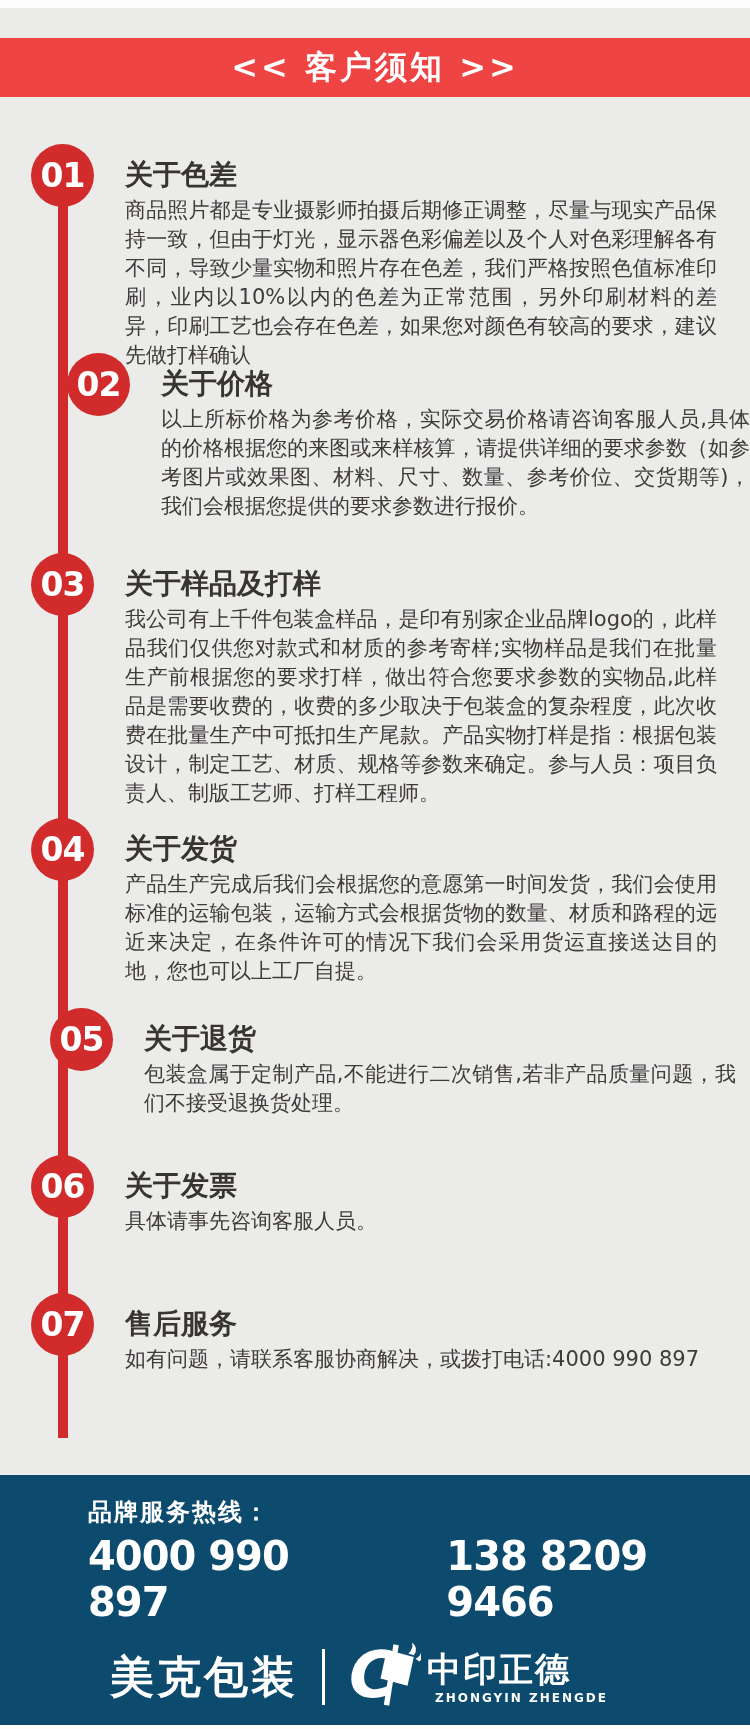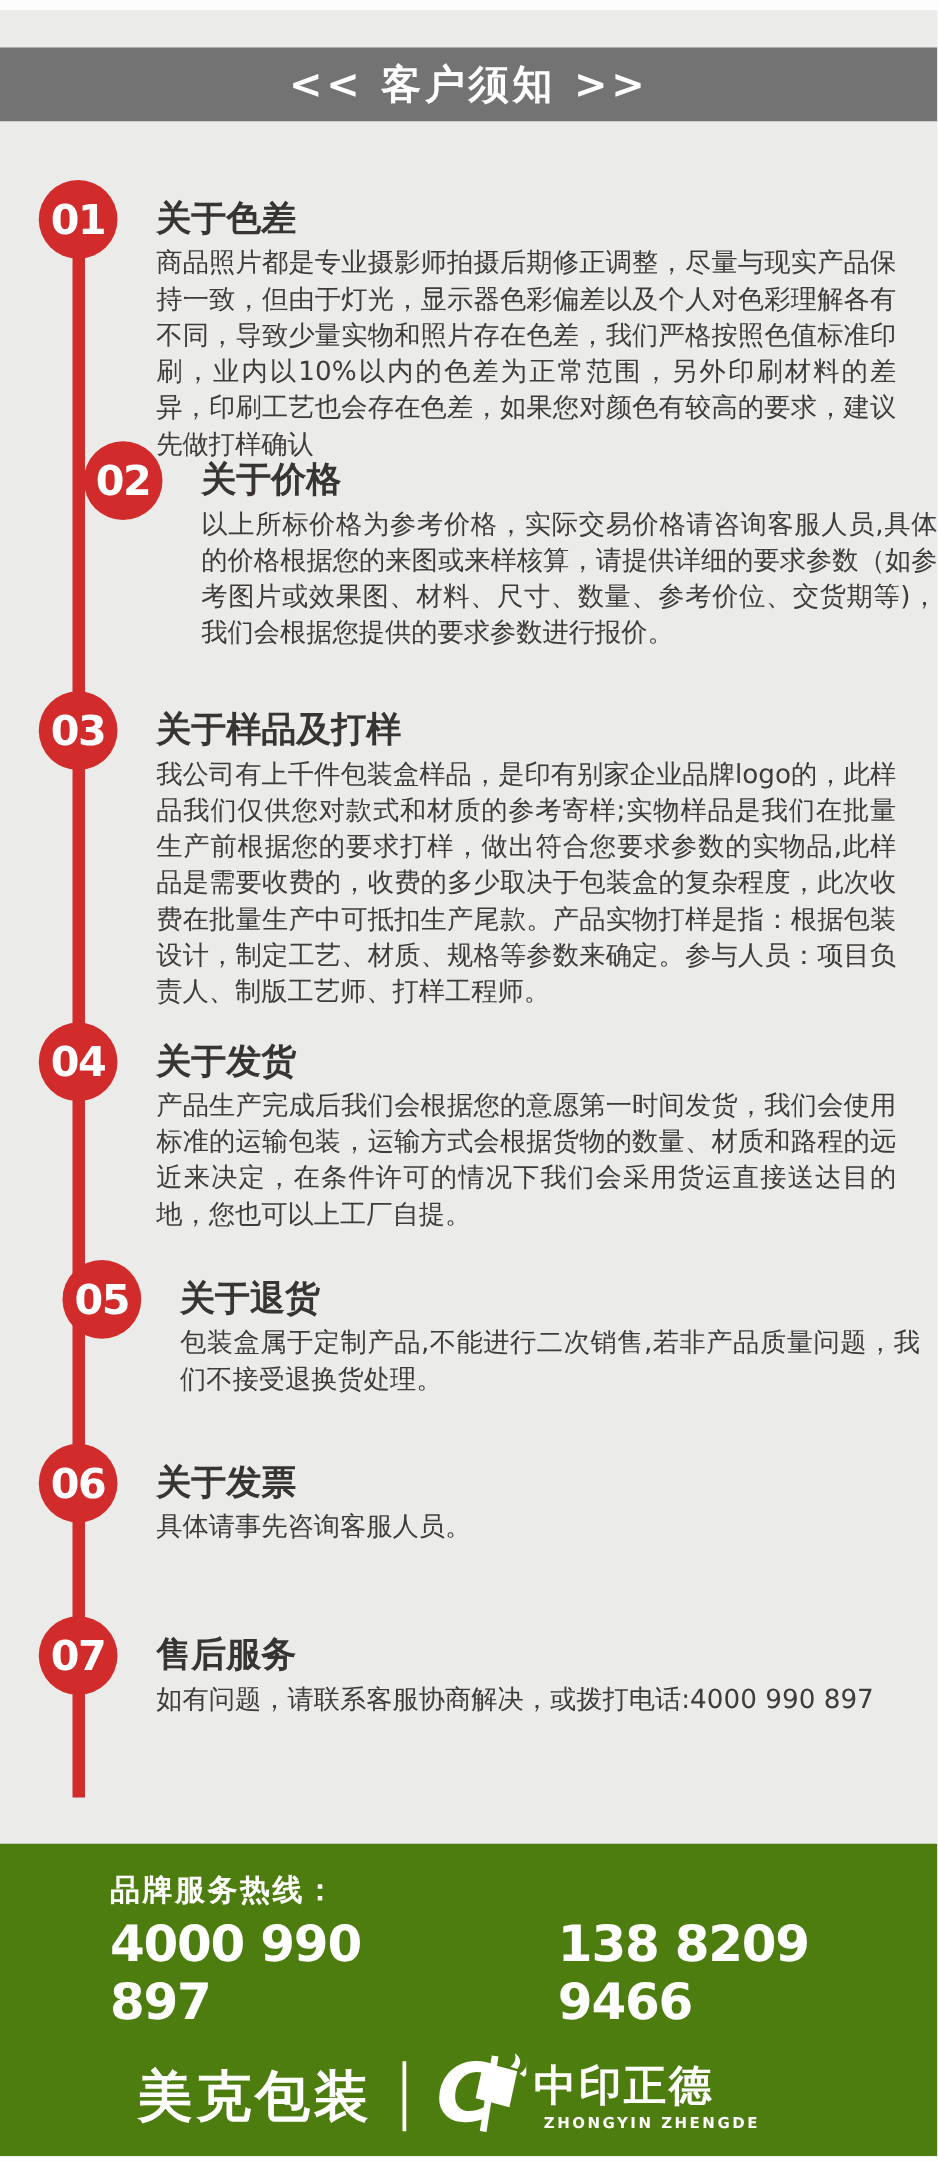--- a/index.html
+++ b/index.html
@@ -16,21 +16,21 @@
   }
 
   .top-strip {
     position: absolute; top: 0; left: 0; right: 0;
     height: 8px; background: #FDFDFD;
   }
 
   .header-band {
     position: absolute; top: 38px; left: 0; right: 0;
     height: 59px;
-    background: #737373;
+    background: #ef4444;
     display: flex; align-items: center; justify-content: center;
   }
   .header-band h1 {
     color: #ffffff;
     font-size: 32px;
     font-weight: bold;
     letter-spacing: 3px;
   }
 
   .timeline-line {
@@ -83,21 +83,21 @@
   .section-body {
     font-size: 21px;
     line-height: 29px;
     color: #3F3B3A;
     text-align: justify;
   }
 
   .footer {
     position: absolute; left: 0; right: 0;
     top: 1475px; height: 250px;
-    background: #4d7c0f;
+    background: #0c4a6e;
     color: #ffffff;
     padding: 21px 0 0 88px;
   }
   .hotline-label {
     font-size: 24px;
     font-weight: bold;
     letter-spacing: 2px;
   }
   .phones {
     display: flex;

